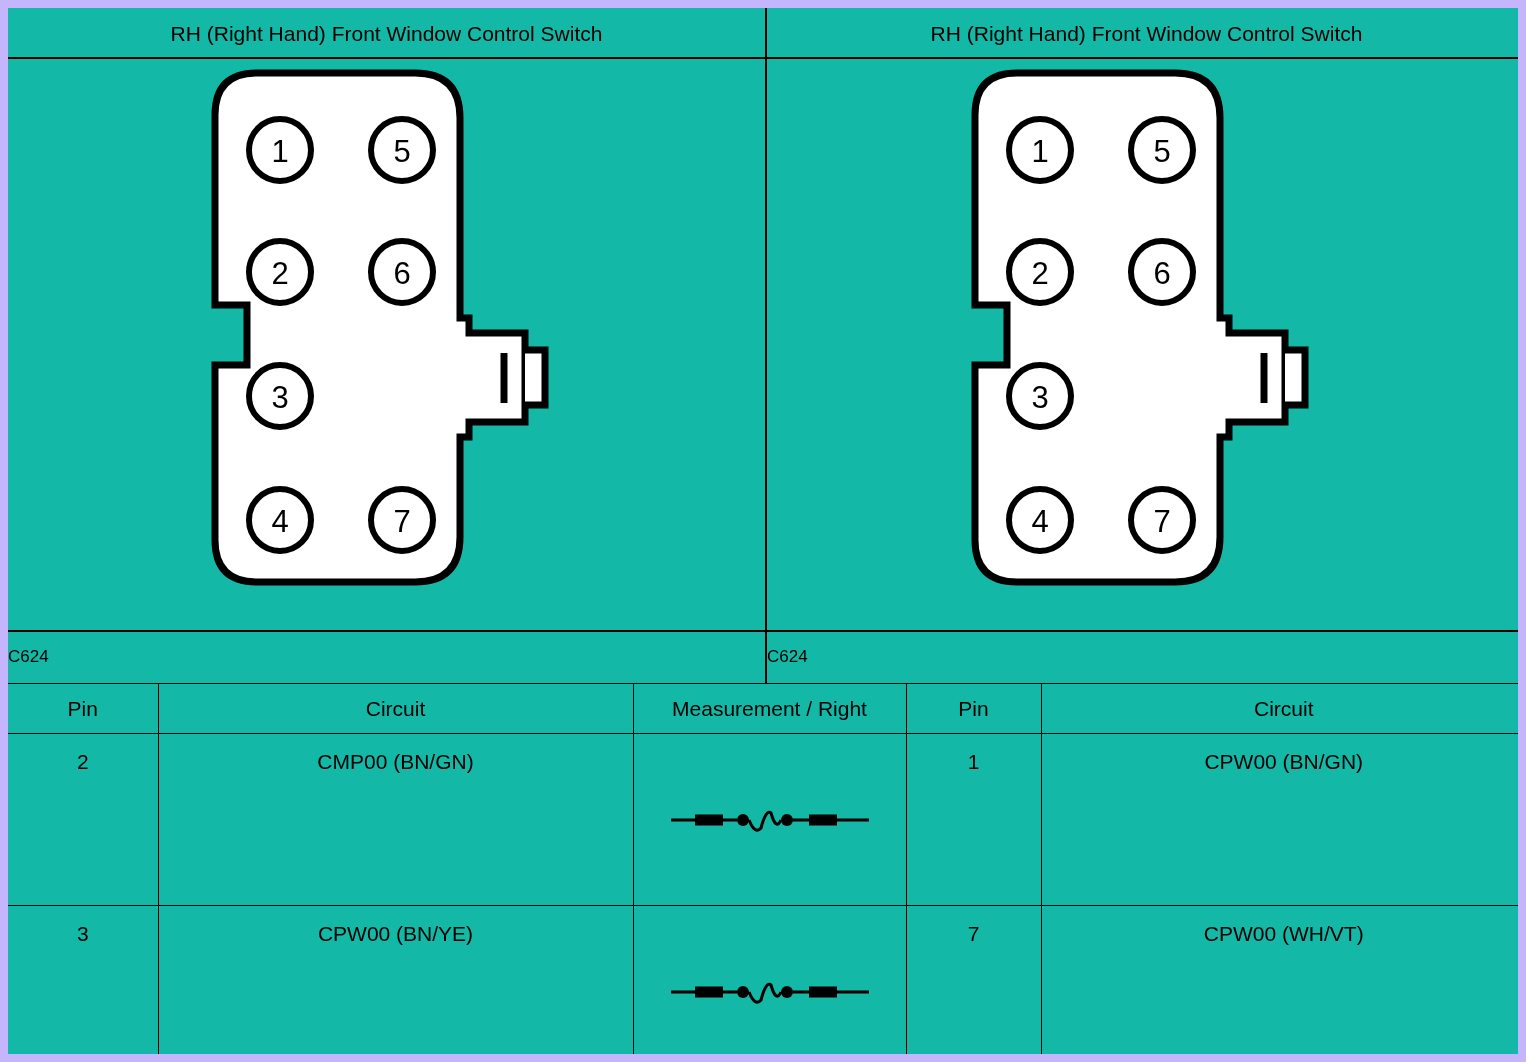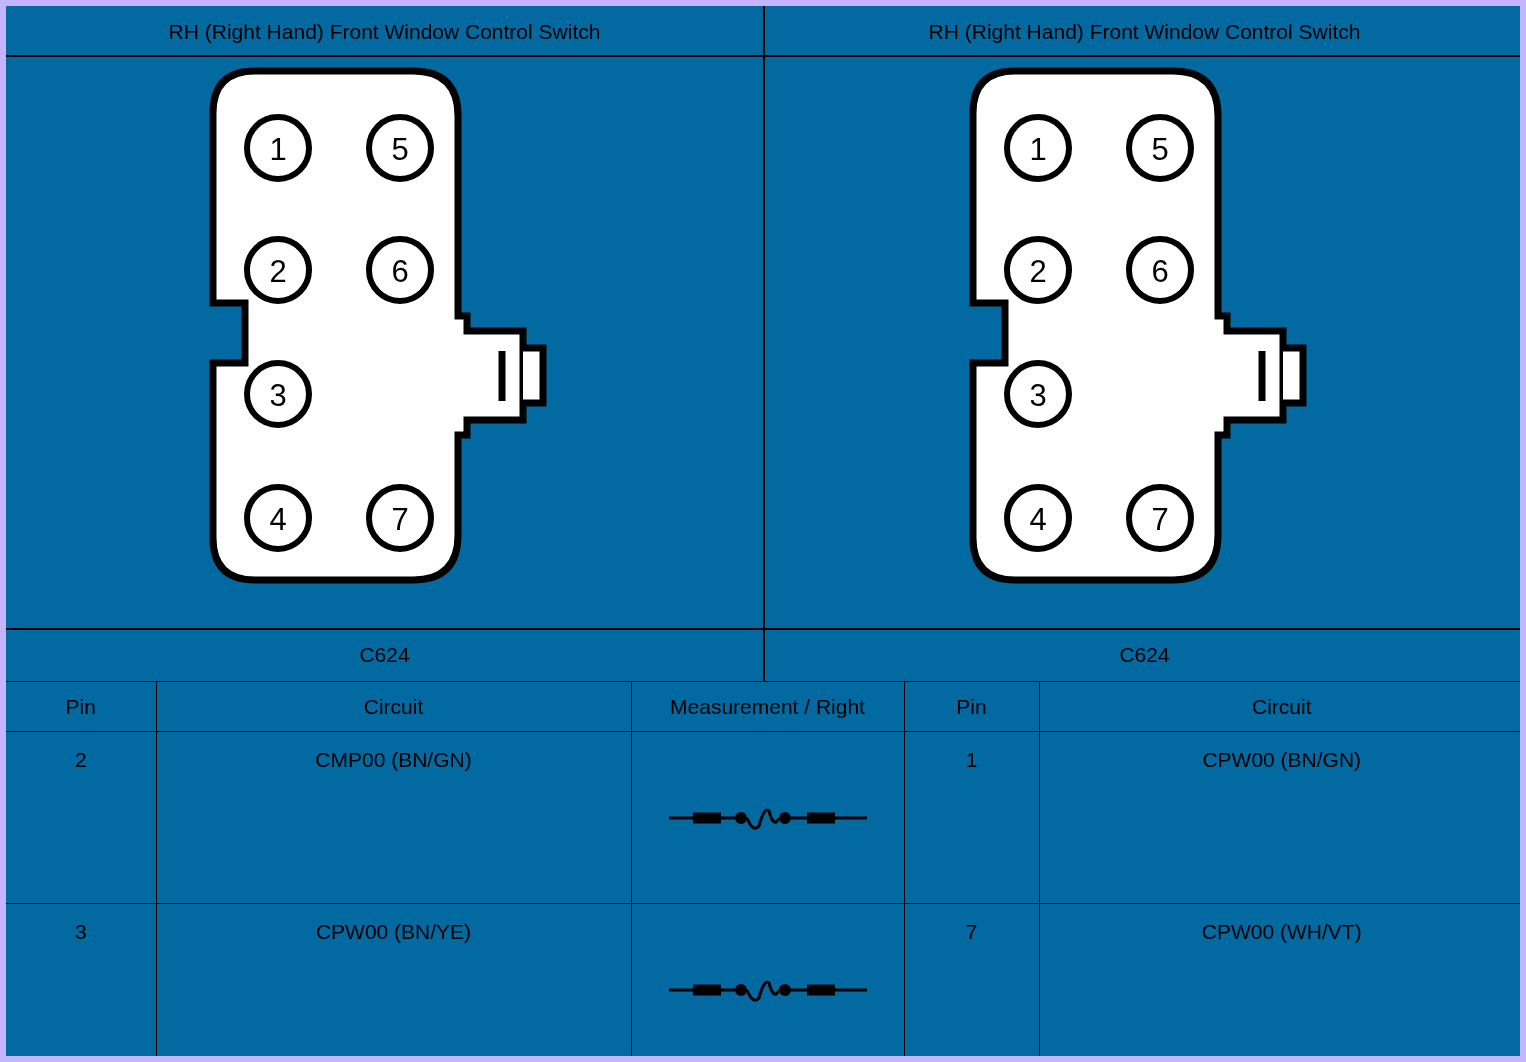--- a/index.html
+++ b/index.html
@@ -11,22 +11,22 @@
     font-family: "Liberation Sans", sans-serif;
     color: #000000;
   }
 
   
   #page {
     position: relative;
     width: 1526px;
     height: 1062px;
     box-sizing: border-box;
-    background: #0369a1;
-    border: 6px solid #c4b5fd;
+    background: #14b8a6;
+    border: 8px solid #c4b5fd;
     overflow: hidden;
   }
 
   
   .panels {
     position: absolute;
     left: 0;
     top: 0;
     width: 1518px;
     height: 675px;
@@ -55,22 +55,22 @@
   .panel-body {
     position: relative;
     height: 573px;
     box-sizing: border-box;
     border-bottom: 2px solid #000000;
   }
 
   .panel-caption {
     height: 49px;
     line-height: 49px;
-    text-align: center;
-    font-size: 21px;
+    text-align: left;
+    font-size: 17px;
     box-sizing: border-box;
   }
 
   
   .connector-wrap {
     position: absolute;
     left: 50%;
     top: 50%;
     transform: translate(-50%, -50%);
     width: 360px;

